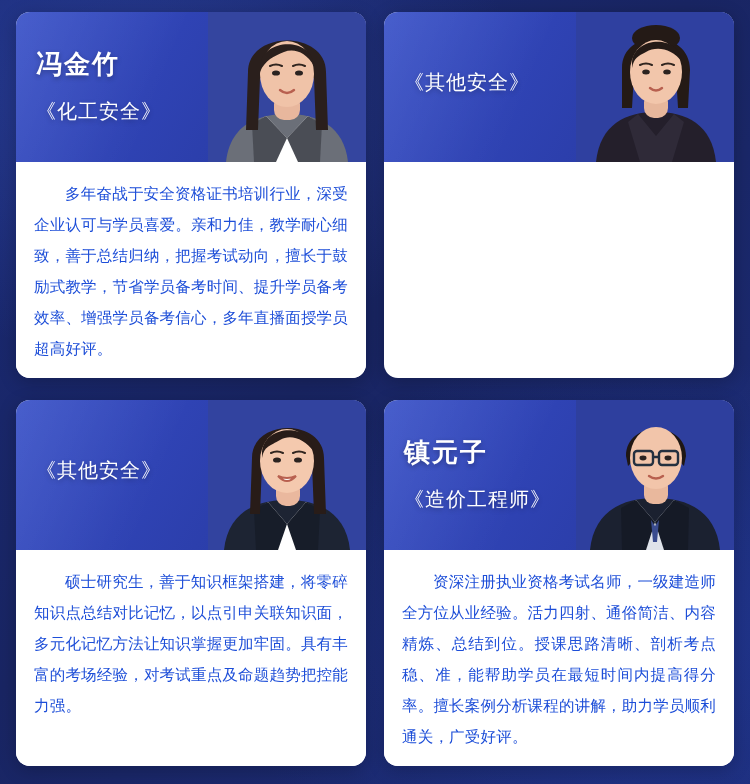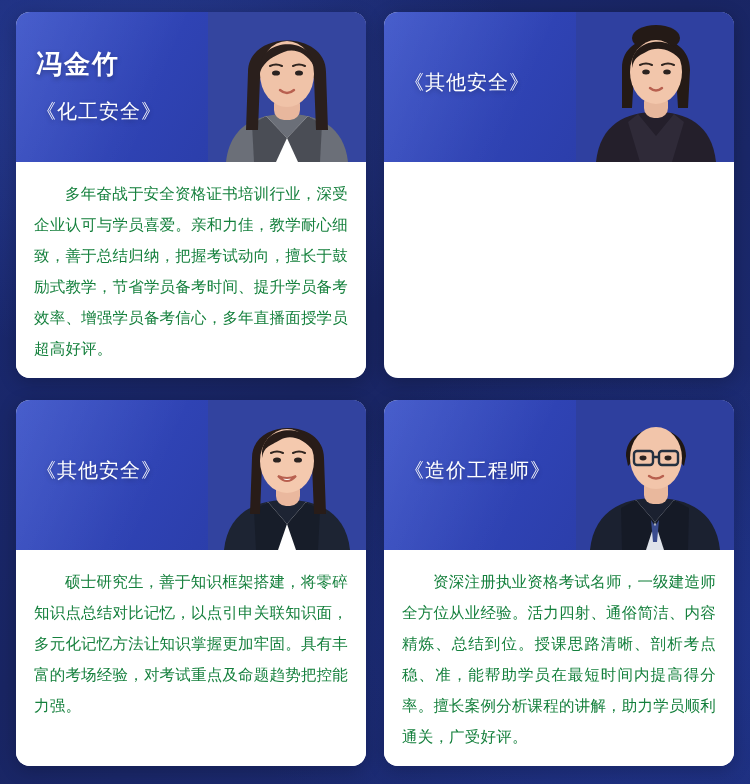--- a/index.html
+++ b/index.html
@@ -100,21 +100,21 @@
   .card-body {
     flex: 1 1 auto;
     padding: 16px 18px 14px 18px;
     box-sizing: border-box;
     background: #ffffff;
   }
   .bio {
     margin: 0;
     font-size: 15.5px;
     line-height: 2.0;
-    color: #15803d;
+    color: #1d4ed8;
     text-align: justify;
     text-indent: 2em;
     font-family: "Liberation Sans", sans-serif;
     letter-spacing: 0.2px;
   }
 </style>
 </head>
 <body>
 
 <div class="bg-sheen"></div>
@@ -241,20 +241,21 @@
       </div>
     </div>
     <div class="card-body">
       <p class="bio">硕士研究生，善于知识框架搭建，将零碎知识点总结对比记忆，以点引申关联知识面，多元化记忆方法让知识掌握更加牢固。具有丰富的考场经验，对考试重点及命题趋势把控能力强。</p>
     </div>
   </div>
 
   <div class="card">
     <div class="card-header">
       <div class="name-block">
+        <div class="teacher-name">镇元子</div>
         <div class="teacher-subject">《造价工程师》</div>
       </div>
       <div class="portrait">
         <svg viewBox="0 0 158 150" xmlns="http://www.w3.org/2000/svg">
           <defs>
               <clipPath id="clip4">
                 <rect x="0" y="0" width="158" height="150"></rect>
               </clipPath>
             </defs>
           <g clip-path="url(#clip4)">

